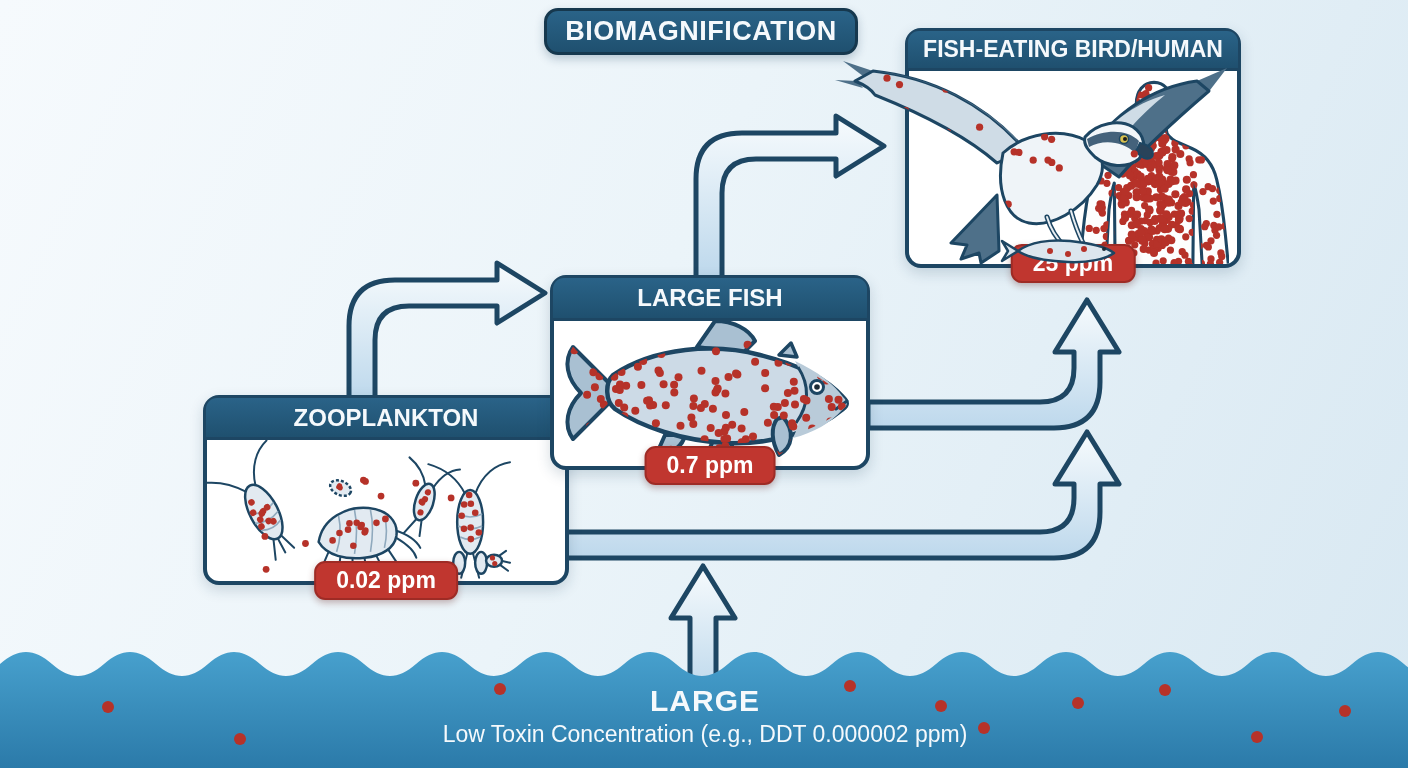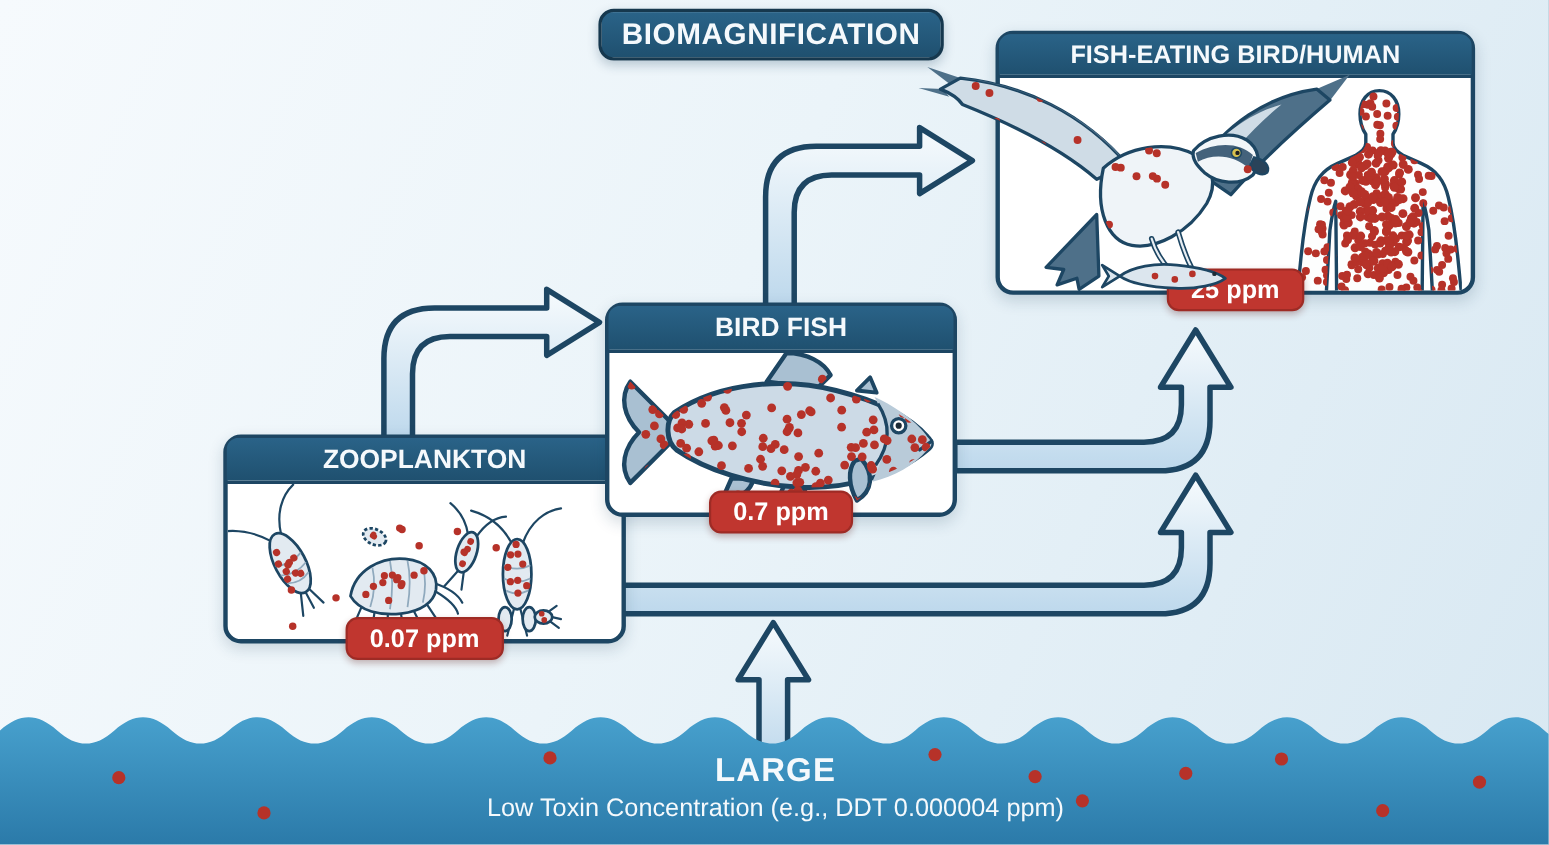--- a/index.html
+++ b/index.html
@@ -41,21 +41,21 @@
     position:absolute; bottom:-19px; left:50%; transform:translateX(-50%); z-index:30;
     background:var(--badge-red); border:2px solid #9e2b25; color:#fff; font-weight:bold; font-size:23px;
     padding:4px 20px; border-radius:11px; white-space:nowrap; box-shadow:0 3px 7px rgba(90,20,15,.3);
   }
   #box-zoo  {left:203px; top:395px; width:366px; height:190px;}
   #box-zoo .hdr {height:42px; font-size:24px;}
   #box-zoo .body-clip{top:41px;}
   #box-fish {left:550px; top:275px; width:320px; height:195px;}
   #box-fish .hdr{height:43px; font-size:24px;}
   #box-fish .body-clip{top:42px;}
-  #box-bird {left:905px; top:28px; width:436px; height:240px;}
+  #box-bird {left:905px; top:28px; width:336px; height:240px;}
   #box-bird .hdr{height:40px; font-size:23px;}
   #box-bird .body-clip{top:39px;}
   
   .arrow{fill:url(#arrowGrad); stroke:var(--outline-blue); stroke-width:5; stroke-linejoin:round;}
   .dots circle{fill:var(--dot-red);}
   .outline{stroke:var(--outline-blue);}
   .plank-body{fill:#e2eaf1; stroke:var(--outline-blue); stroke-width:2.5;}
   .pl{fill:none; stroke:var(--outline-blue); stroke-width:2; stroke-linecap:round;}
   .plb{fill:none; stroke:#8fa9bd; stroke-width:1.6;}
   #bird-illustration{position:absolute; left:835px; top:55px; z-index:20;}
@@ -184,25 +184,25 @@
             <circle cx="179.0" cy="78.9" r="3.4"></circle>
             <circle cx="244.9" cy="57.9" r="3.4"></circle>
             <circle cx="156.9" cy="40.0" r="3.4"></circle>
             <circle cx="159.0" cy="41.3" r="3.4"></circle>
             <circle cx="174.6" cy="56.0" r="3.4"></circle>
             <circle cx="59.3" cy="129.5" r="3.4"></circle>
             <circle cx="209.5" cy="43.1" r="3.4"></circle>
           </g>
       </svg>
     </div>
-    <div class="badge">0.07 ppm</div>
+    <div class="badge">0.02 ppm</div>
   </div>
 
   <div class="level-box" id="box-fish">
-    <div class="hdr">BIRD FISH</div>
+    <div class="hdr">LARGE FISH</div>
     <div class="body-clip">
       <svg width="312" height="150" viewBox="0 0 310 150">
         <defs>
           <clipPath id="fishClip">
             <path d="M58 54 C100 26 160 22 205 34 C245 44 272 58 288 76 C293 81 293 84 288 88 C262 110 216 124 172 122 C128 120 86 106 60 88 C50 80 50 62 58 54 Z"></path>
             <path d="M64 72 L18 26 C8 40 12 58 26 72 C12 86 8 104 18 118 Z"></path>
             <path d="M142 26 L160 0 C178 0 194 8 200 20 L188 32 Z"></path>
             <path d="M228 96 C240 110 238 126 224 134 C216 120 216 106 222 98 Z"></path>
             <path d="M158 120 L148 142 C164 142 174 132 178 122 Z"></path>
             <path d="M110 114 L102 132 C118 134 128 124 130 114 Z"></path>
@@ -931,16 +931,16 @@
         <circle cx="941" cy="68" r="6"></circle>
         <circle cx="984" cy="90" r="6"></circle>
       <circle cx="1078" cy="65" r="6"></circle>
         <circle cx="1165" cy="52" r="6"></circle>
         <circle cx="1257" cy="99" r="6"></circle>
       <circle cx="1345" cy="73" r="6"></circle>
     </g>
   </svg>
   <div class="water-caption">
     <div class="wlabel">LARGE</div>
-    <div class="wsub">Low Toxin Concentration (e.g., DDT 0.000004 ppm)</div>
+    <div class="wsub">Low Toxin Concentration (e.g., DDT 0.000002 ppm)</div>
   </div>
 
 </div>
 
 </body></html>

